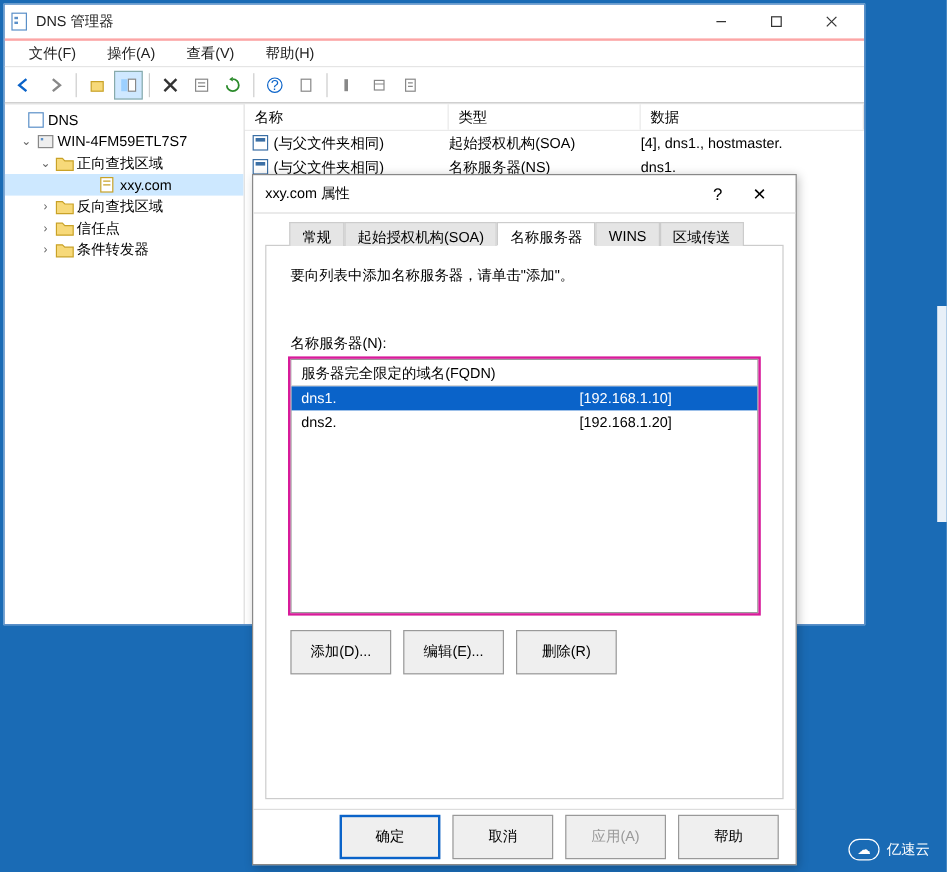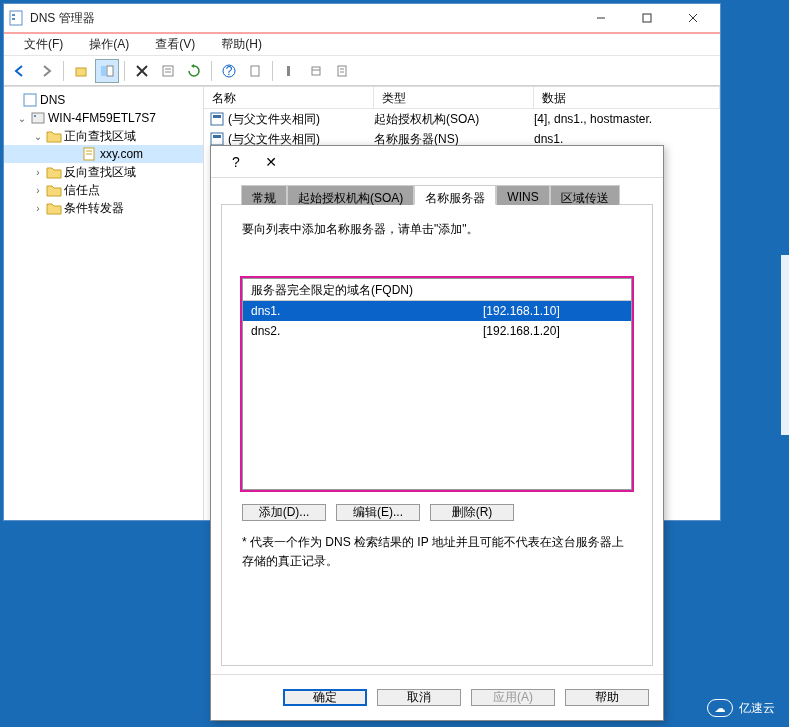--- a/index.html
+++ b/index.html
@@ -32,34 +32,34 @@
   .list-row .c3{flex:1;}
   .list-header .c1{width:170px;} .list-header .c2{width:160px;} .list-header .c3{flex:1;}
   .rec-icon{width:14px;height:14px;display:inline-block;}
 
   .dialog { position:absolute; left:210px; top:145px; width:454px; height:576px; background:#fff; border:1px solid #888; box-shadow:2px 2px 8px rgba(0,0,0,0.25); display:flex; flex-direction:column;}
   .dlg-titlebar{ height:32px; display:flex; align-items:center; padding:0 10px;border-bottom:1px solid #ddd;}
   .dlg-titlebar .t{flex:1;}
   .dlg-help{ width:30px; text-align:center; font-size:14px;}
   .dlg-close{ width:40px; text-align:center; font-size:14px;}
   .tabstrip{ height:26px; display:flex; padding:6px 10px 0 30px; gap:0;}
-  .tab{ padding:4px 10px; border:1px solid #ccc; border-bottom:none; background:#a3a3a3; position:relative; top:1px;}
+  .tab{ padding:4px 10px; border:1px solid #ccc; border-bottom:none; background:#e5e5e5; position:relative; top:1px;}
   .tab.sel{ background:#fff; border-bottom:1px solid #fff; z-index:2;}
   .tabpage{ flex:1; margin:0 10px 8px 10px; border:1px solid #ccc; padding:16px 20px 16px 20px; display:flex; flex-direction:column;}
   .hint{ margin-bottom:40px;}
   .ns-label{ margin-bottom:4px;}
   .ns-table{ border:1px solid #999; height:212px; outline:2px solid #d81b9a; outline-offset:0;}
   .ns-head{ display:flex; height:22px; border-bottom:1px solid #ccc; background:#fff;}
   .ns-head div{ padding:3px 8px;}
   .nsc1{flex:1;} .nsc2{width:150px;}
   .ns-row{ display:flex; height:20px; align-items:center; padding:0 8px;}
   .ns-row.sel{ background:#0a63c9; color:#fff;}
   .ns-row .nsc1{flex:1;} .ns-row .nsc2{width:140px;}
   .btnrow{ display:flex; gap:10px; margin-top:14px;}
-  .btn{ min-width:84px; height:17px; border:1px solid #999; background:#efefef; display:flex; align-items:center; justify-content:center; padding:0 10px;}
+  .btn{ min-width:84px; height:37px; border:1px solid #999; background:#efefef; display:flex; align-items:center; justify-content:center; padding:0 10px;}
   .btn.disabled{ color:#999;}
   .footnote{ margin-top:12px; line-height:1.6;}
   .dlg-footer{ height:46px; display:flex; align-items:center; justify-content:flex-end; gap:10px; padding:0 14px; border-top:1px solid #ddd;}
   .dlg-footer .btn.primary{ border:2px solid #0a63c9;}
   .watermark{position:absolute; right:14px; bottom:10px; display:flex; align-items:center; gap:6px; color:#fff; font-size:13px;}
   .wm-badge{ width:26px;height:18px;border:1.5px solid #fff;border-radius:10px;display:flex;align-items:center;justify-content:center;font-size:11px;}
 </style>
 </head>
 <body>
 
@@ -287,51 +287,52 @@
             <div class="c2"></div>
             <div class="c3"></div>
         </div>
       </div>
     </div>
   </div>
 </div>
 
 <div class="dialog">
   <div class="dlg-titlebar">
+    <span class="t">xxy.com 属性</span>
     <span class="dlg-help">?</span>
     <span class="dlg-close">✕</span>
   </div>
   <div class="tabstrip">
     <div class="tab">常规</div>
     <div class="tab">起始授权机构(SOA)</div>
     <div class="tab sel">名称服务器</div>
     <div class="tab">WINS</div>
     <div class="tab">区域传送</div>
   </div>
   <div class="tabpage">
     <div class="hint">要向列表中添加名称服务器，请单击"添加"。</div>
+    <div class="ns-label">名称服务器(N):</div>
     <div class="ns-table">
       <div class="ns-head">
         <div class="nsc1">服务器完全限定的域名(FQDN)</div>
       </div>
       <div class="ns-row sel">
         <div class="nsc1">dns1.</div>
         <div class="nsc2">[192.168.1.10]</div>
       </div>
       <div class="ns-row">
         <div class="nsc1">dns2.</div>
         <div class="nsc2">[192.168.1.20]</div>
       </div>
     </div>
     <div class="btnrow">
       <div class="btn">添加(D)...</div>
       <div class="btn">编辑(E)...</div>
       <div class="btn">删除(R)</div>
     </div>
-    <div class="footnote">* 代表一个作为 DNS 检索结果的 IP 地址并且可能不代表在这台服务器上存储的真正记录。</div>
   </div>
   <div class="dlg-footer">
     <div class="btn primary">确定</div>
     <div class="btn">取消</div>
     <div class="btn disabled">应用(A)</div>
     <div class="btn">帮助</div>
   </div>
 </div>
 
 <div class="taskbar-right"></div>

